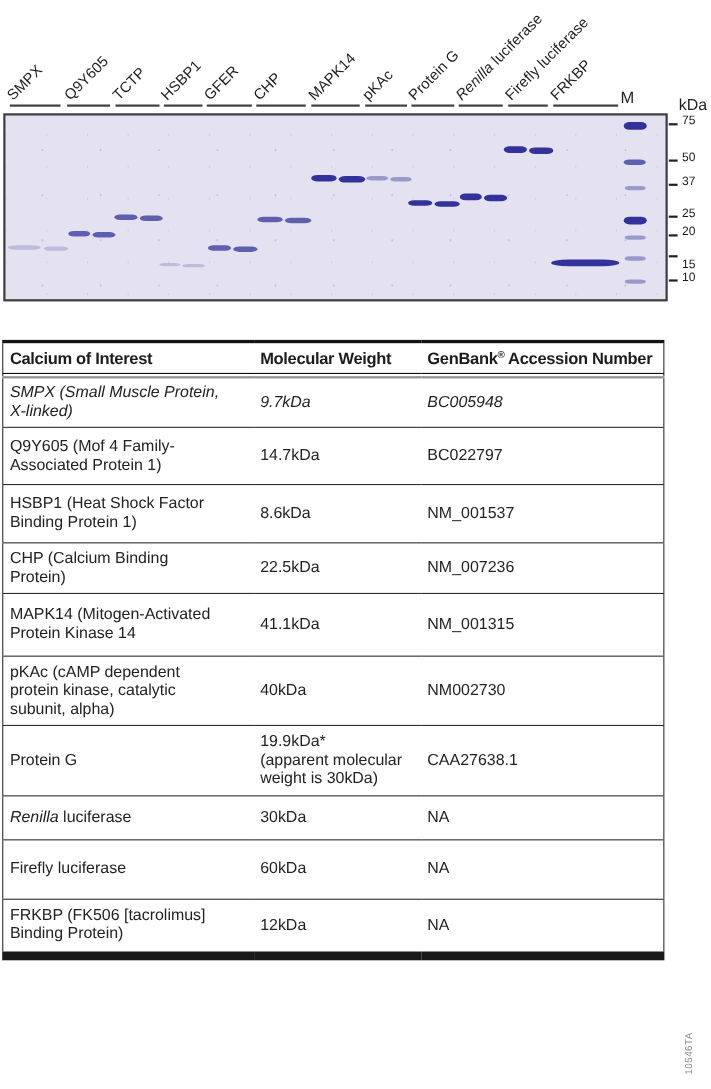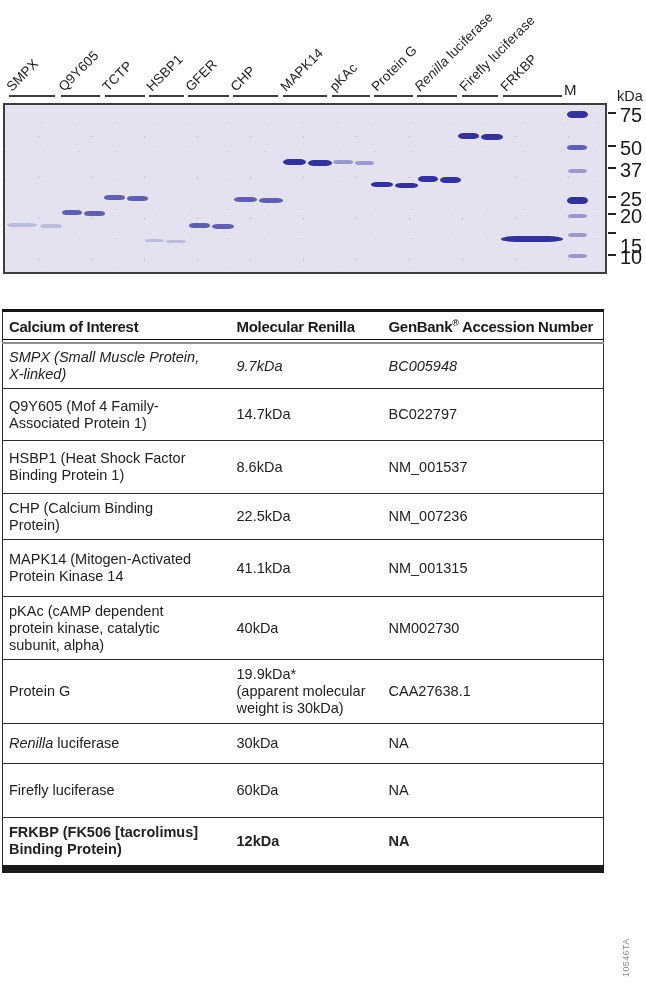--- a/index.html
+++ b/index.html
@@ -24,21 +24,21 @@
        background-size:53px 41px,37px 29px;
        background-position:7px 11px,19px 3px;}
   .band{position:absolute;border-radius:45%/90%;filter:blur(.4px);}
   .band.dark{background:#32329a;}
   .band.med{background:#4343a2;opacity:.82;}
   .band.faint{background:#6a6ab3;opacity:.6;}
   .band.vfaint{background:#8d8dc4;opacity:.45;}
 
   
   .ladder-tick{position:absolute;left:608px;width:8px;height:2px;background:#222;}
-  .ladder-label{position:absolute;left:620px;font-size:20px;color:#1a1a1a;}
+  .ladder-label{position:absolute;left:620px;font-size:11px;color:#1a1a1a;}
 
   
   table.protein{position:absolute;left:2px;top:309px;width:602px;border-collapse:collapse;
                 border-left:1.5px solid #2e2e2e;border-right:1.5px solid #2e2e2e;
                 border-top:3px solid #141414;table-layout:fixed;}
   table.protein col.c1{width:228px;}
   table.protein col.c2{width:152px;}
   table.protein th{font-size:15px;font-weight:bold;letter-spacing:-.3px;text-align:left;
                    padding:4px 4px 3px 6px;border-bottom:1.5px solid #0d0d0d;height:20px;
                    white-space:nowrap;overflow:hidden;}
@@ -139,21 +139,21 @@
 
   <table class="protein">
     <colgroup>
         <col class="c1">
         <col class="c2">
         <col class="c3">
       </colgroup>
     <thead>
       <tr class="hdr">
         <th>Calcium of Interest</th>
-        <th>Molecular Renilla</th>
+        <th>Molecular Weight</th>
         <th><span>GenBank</span><sup>®</sup><span> Accession Number</span></th>
       </tr>
       <tr class="hdr-gap">
           <td colspan="3"></td>
         </tr>
     </thead>
     <tbody>
         <tr style="height: 43px; font-style: italic;">
           <td>SMPX (Small Muscle Protein,
 X-linked)</td>
@@ -201,21 +201,21 @@
         <tr style="height: 40px;">
           <td><em>Renilla</em> luciferase</td>
           <td>30kDa</td>
           <td>NA</td>
         </tr>
         <tr style="height: 54px;">
           <td>Firefly luciferase</td>
           <td>60kDa</td>
           <td>NA</td>
         </tr>
-        <tr style="height: 51px; font-weight: bold;">
+        <tr style="height: 51px;">
           <td>FRKBP (FK506 [tacrolimus]
 Binding Protein)</td>
           <td>12kDa</td>
           <td>NA</td>
         </tr>
       </tbody>
   </table>
 
   <div class="fig-code">10546TA</div>
 </div>

